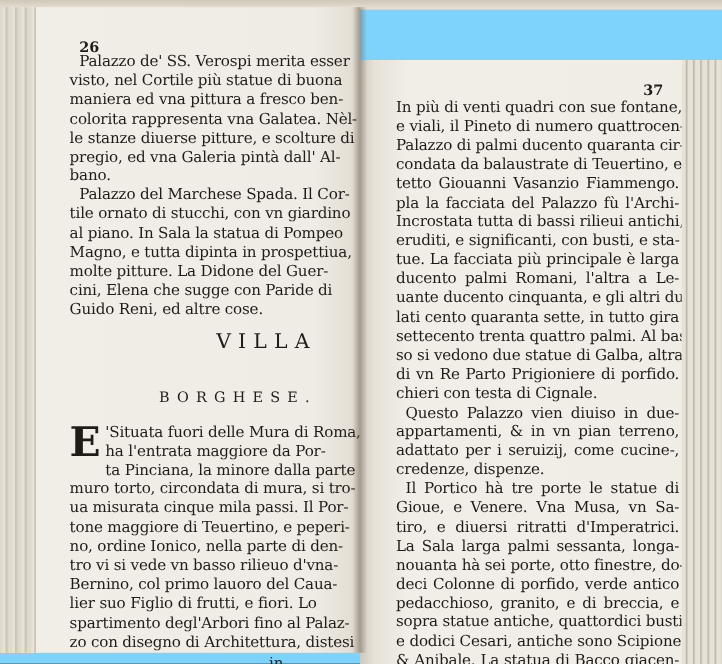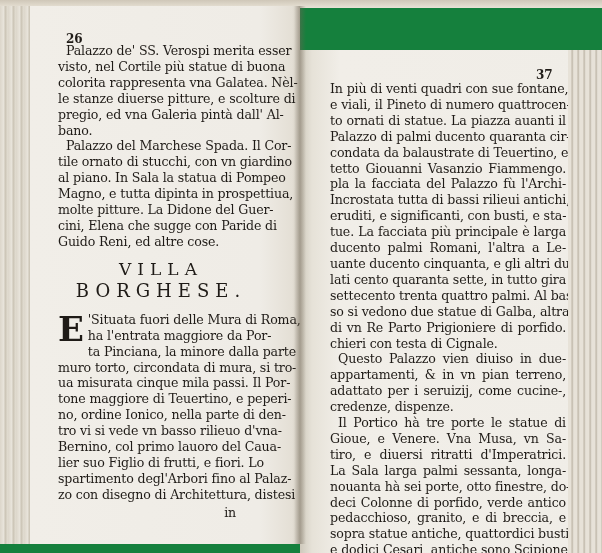--- a/index.html
+++ b/index.html
@@ -3,21 +3,21 @@
 <meta charset="utf-8">
 <style>
   html, body { margin:0; padding:0; }
   body {
     width:602px; height:553px; overflow:hidden;
     background:#3a3631;
     font-family:"DejaVu Serif", serif;
   }
   .book {
     position:absolute; left:0; top:0; width:602px; height:553px;
-    background:#15803d;
+    background:#7dd3fc;
   }
   .top-edge {
     position:absolute; left:0; top:0; width:602px; height:8px;
     background:linear-gradient(#cfc7b8,#e8e2d6);
   }
   .page {
     position:absolute; top:6px; height:538px;
     background:#efece6;
     color:#1f1b17;
   }
@@ -51,25 +51,25 @@
   .right .text-block { left:30px; top:31px; width:236px; }
   .pagenum {
     position:absolute; font-size:12px; font-weight:bold;
   }
   .left .pagenum { left:66px; top:26px; }
   .right .pagenum { left:536px; top:18px; position:absolute; }
   .line { white-space:nowrap; display:block; text-align:justify; text-align-last:justify; }
   .line.last { text-align-last:left; }
   .line.indent { padding-left:8px; }
   .heading {
-    display:block; text-align:center; letter-spacing:6px;
+    display:block; text-align:right; letter-spacing:6px;
     font-size:17px; line-height:22px;
   }
   .heading.h1 { margin-top:8px; }
-  .heading.h2 { margin-top:0; margin-bottom:10px; font-size:18px; }
+  .heading.h2 { margin-top:24px; margin-bottom:10px; font-size:12px; }
   .dropcap-line { position:relative; }
   .dropcap {
     float:left; font-size:34px; line-height:30px; font-weight:bold;
     margin-right:4px; margin-top:2px;
   }
   .catch {
     display:block; text-align:right; padding-right:28px; margin-top:2px;
   }
 </style>
 </head>
@@ -77,20 +77,21 @@
 
 <div class="book">
   <div class="top-edge"></div>
 
   <div class="page left">
     <span class="pagenum">26</span>
     <div class="text-block" id="left-text">
       <div id="left-before">
           <span class="line indent">Palazzo de' SS. Verospi merita esser</span>
           <span class="line">visto, nel Cortile più statue di buona</span>
+          <span class="line">maniera ed vna pittura a fresco ben-</span>
           <span class="line">colorita rappresenta vna Galatea. Nèl-</span>
           <span class="line">le stanze diuerse pitture, e scolture di</span>
           <span class="line">pregio, ed vna Galeria pintà dall' Al-</span>
           <span class="line last">bano.</span>
           <span class="line indent">Palazzo del Marchese Spada. Il Cor-</span>
           <span class="line">tile ornato di stucchi, con vn giardino</span>
           <span class="line">al piano. In Sala la statua di Pompeo</span>
           <span class="line">Magno, e tutta dipinta in prospettiua,</span>
           <span class="line">molte pitture. La Didone del Guer-</span>
           <span class="line">cini, Elena che sugge con Paride di</span>
@@ -118,21 +119,20 @@
       <span class="catch">in</span>
     </div>
   </div>
 
   <div class="page right">
     <span class="pagenum" style="left:236px;top:18px;">37</span>
     <div class="text-block">
       <div id="right-lines">
           <span class="line">In più di venti quadri con sue fontane,</span>
           <span class="line">e viali, il Pineto di numero quattrocen-</span>
-          <span class="line">to ornati di statue. La piazza auanti il</span>
           <span class="line">Palazzo di palmi ducento quaranta cir-</span>
           <span class="line">condata da balaustrate di Teuertino, e</span>
           <span class="line">tetto Giouanni Vasanzio Fiammengo.</span>
           <span class="line">pla la facciata del Palazzo fù l'Archi-</span>
           <span class="line">Incrostata tutta di bassi rilieui antichi,</span>
           <span class="line">eruditi, e significanti, con busti, e sta-</span>
           <span class="line">tue. La facciata più principale è larga</span>
           <span class="line">ducento palmi Romani, l'altra a Le-</span>
           <span class="line">uante ducento cinquanta, e gli altri due</span>
           <span class="line">lati cento quaranta sette, in tutto gira</span>

